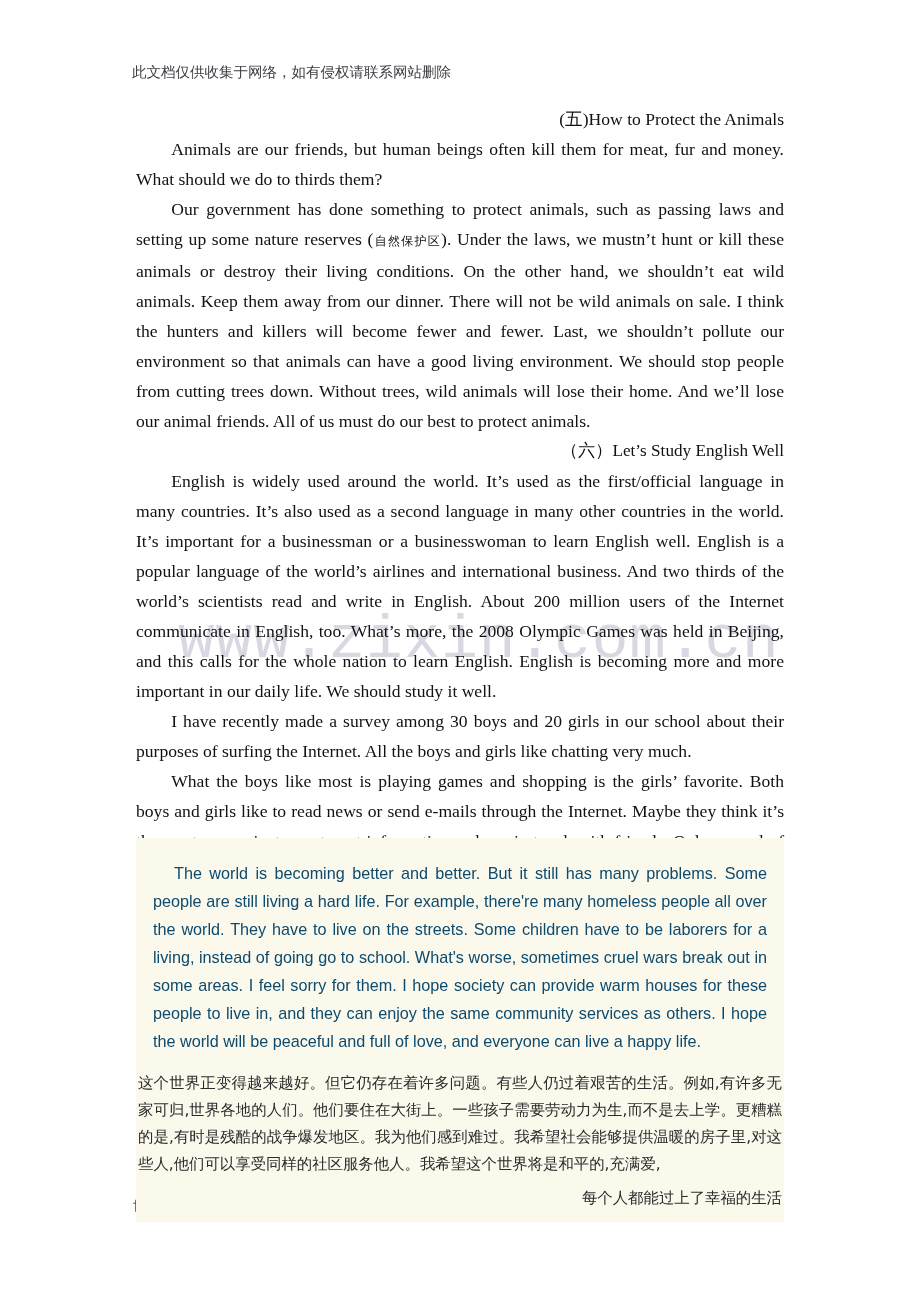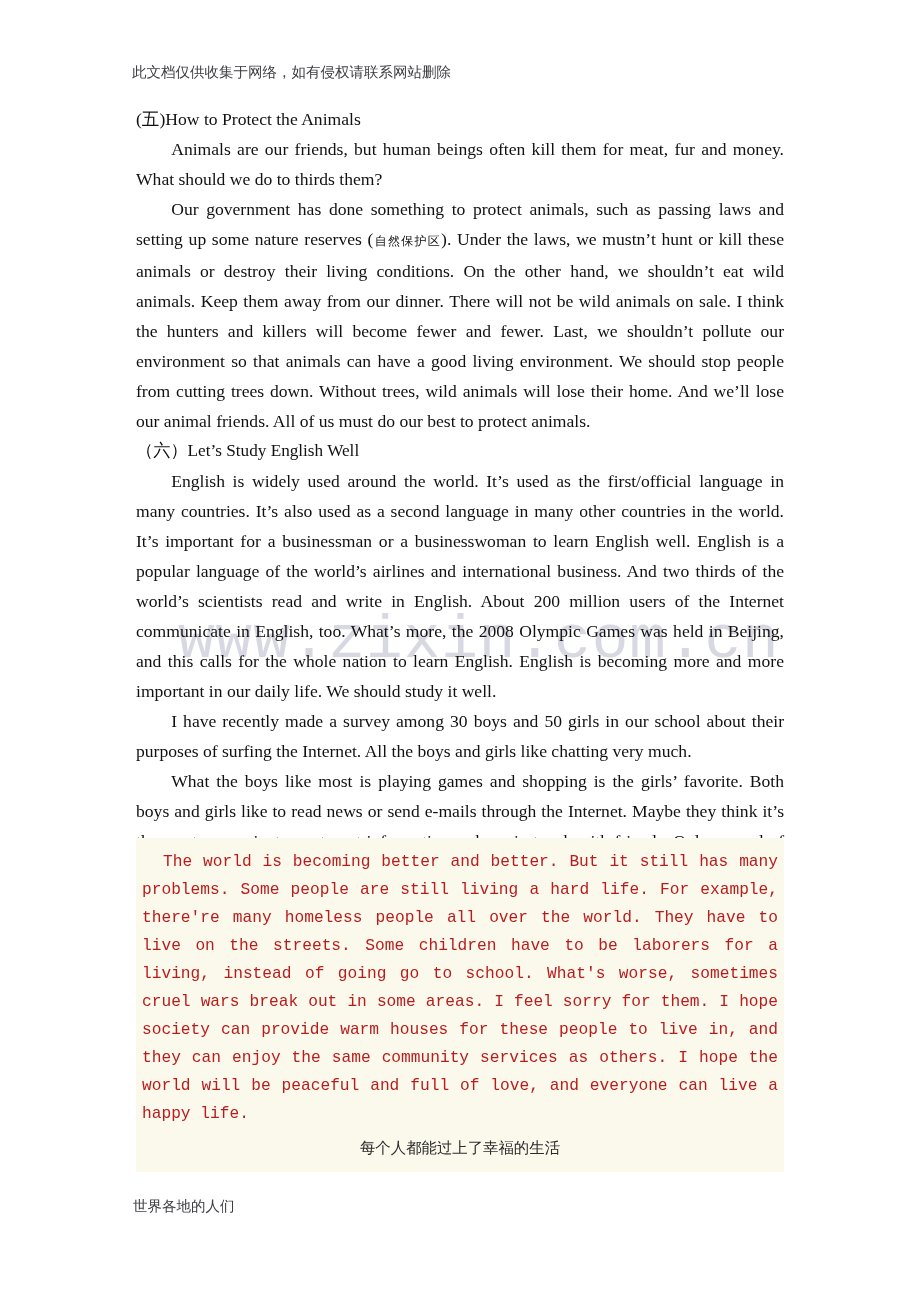--- a/index.html
+++ b/index.html
@@ -54,21 +54,21 @@
     position: absolute;
     left: 136px;
     top: 104px;
     width: 648px;
     z-index: 2;
   }
 
   h2.heading {
     margin: 0;
     padding: 0;
-    text-align: left;
+    text-align: right;
     font-size: 17.6px;
     font-weight: normal;
     line-height: 30px;
   }
   h2.heading.bold { font-weight: normal; font-size: 17.2px; }
 
   p.para {
     margin: 0;
     padding: 0;
     font-size: 17.6px;
@@ -88,40 +88,40 @@
   .shaded-block {
     position: absolute;
     left: 136px;
     top: 838px;
     width: 648px;
     padding: 6px 0 10px 0;
     background: #fbf8ec;
     z-index: 2;
   }
   .shaded-block p.en {
-    margin: 4px;
+    margin: 15px;
     padding: 0 2px 0 2px;
-    font-family: Liberation Mono, monospace;
+    font-family: Liberation Sans, sans-serif;
     font-size: 16.2px;
     line-height: 28px;
     text-align: justify;
     text-justify: inter-word;
     text-indent: 1.3em;
-    color: #b91c1c;
+    color: #0c4a6e;
   }
   .shaded-block p.zh {
     margin: 7px 0 0 0;
     padding: 0 2px 0 2px;
     font-family: "DejaVu Sans", "Liberation Sans", sans-serif;
     font-size: 15.4px;
     line-height: 27px;
     text-align: justify;
     color: #2b2b2b;
   }
-  .shaded-block p.zh.tail { text-align: center; }
+  .shaded-block p.zh.tail { text-align: right; }
 </style>
 </head>
 <body>
 
 <div class="page">
 
   <div class="doc-note top">此文档仅供收集于网络，如有侵权请联系网站删除</div>
 
   <div class="watermark">www.zixin.com.cn</div>
 
@@ -131,28 +131,29 @@
 
     <p class="para">Animals are our friends, but human beings often kill them for meat, fur and money. What should we do to thirds them?</p>
 
     <p class="para"><span>Our government has done something to protect animals, such as passing laws and setting up some nature reserves (</span><span class="cjk-inline">自然保护区</span><span>). Under the laws, we mustn’t hunt or kill these animals or destroy their living conditions. On the other hand, we shouldn’t eat wild animals. Keep them away from our dinner. There will not be wild animals on sale. I think the hunters and killers will become fewer and fewer. Last, we shouldn’t pollute our environment so that animals can have a good living environment. We should stop people from cutting trees down. Without trees,    wild animals will lose their home. And we’ll lose our animal friends. All of us must do our best to protect animals.</span></p>
 
     <h2 class="heading bold">（六）Let’s Study English Well</h2>
 
     <p class="para">English is widely used around the world. It’s used as the first/official language in many countries. It’s also used as a second language in many other countries in the world. It’s important for a businessman or a businesswoman to learn English well. English is a popular language of the world’s airlines and international business. And two thirds of the world’s scientists read and write in English. About 200 million users of the Internet communicate in English, too. What’s more, the 2008 Olympic Games was held in Beijing, and this calls for the whole nation to learn English. English is becoming more and more important in our daily life. We should study it well.</p>
 
 
-    <p class="para">I have recently made a survey among 30 boys and 50 girls in our school about their purposes of surfing the Internet. All the boys and girls like chatting very much.</p>
+    <p class="para">I have recently made a survey among 30 boys and 20 girls in our school about their purposes of surfing the Internet. All the boys and girls like chatting very much.</p>
 
     <p class="para">What the boys like most is playing games and shopping is the girls’ favorite. Both boys and girls like to read news or send e-mails through the Internet. Maybe they think it’s the most convenient way to get information or keep in touch with friends. Only several of them use Internet as a tool to study. So I think students should be guided to use the Internet better.</p>
 
     <h2 class="heading">（八）The world</h2>
 
   </div>
 
   <div class="shaded-block">
     <p class="en">The world is becoming better and better. But it still has many problems. Some people are still living a hard life. For example, there're many homeless people all over the world. They have to live on the streets. Some children have to be laborers for a living, instead of going go to school. What's worse, sometimes cruel wars break out in some areas. I feel sorry for them. I hope society can provide warm houses    for these people to live in, and they can enjoy the same community services as others. I hope the world will be peaceful and full of love, and everyone can live a happy life.</p>
+    <p class="zh">这个世界正变得越来越好。但它仍存在着许多问题。有些人仍过着艰苦的生活。例如,有许多无家可归,世界各地的人们。他们要住在大街上。一些孩子需要劳动力为生,而不是去上学。更糟糕的是,有时是残酷的战争爆发地区。我为他们感到难过。我希望社会能够提供温暖的房子里,对这些人,他们可以享受同样的社区服务他人。我希望这个世界将是和平的,充满爱,</p>
     <p class="zh tail">每个人都能过上了幸福的生活</p>
   </div>
 
   <div class="doc-note bottom">世界各地的人们</div>
 
 </div>
 
 </body></html>

